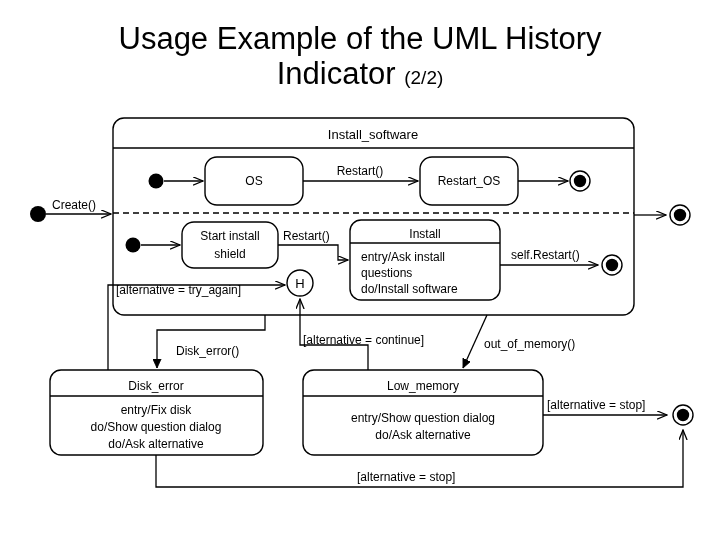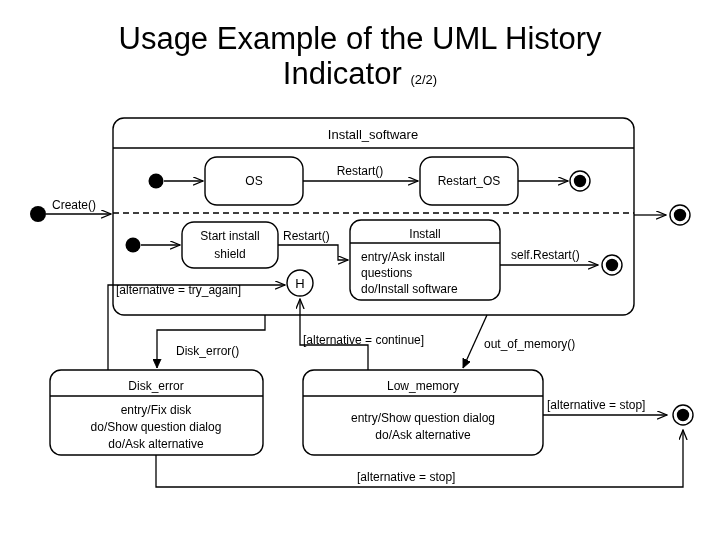--- a/index.html
+++ b/index.html
@@ -28,21 +28,21 @@
     width: 720px;
     text-align: center;
     line-height: 1.12;
   }
   .title-line {
     font-size: 31px;
     font-weight: normal;
     letter-spacing: 0px;
   }
   .title-sub {
-    font-size: 13px;
+    font-size: 19px;
   }
   svg { display: block; }
   text {
     font-family: "Liberation Sans", sans-serif;
     fill: #000000;
   }
   .t12 { font-size: 12px; }
   .t13 { font-size: 13px; }
 </style>
 </head>

